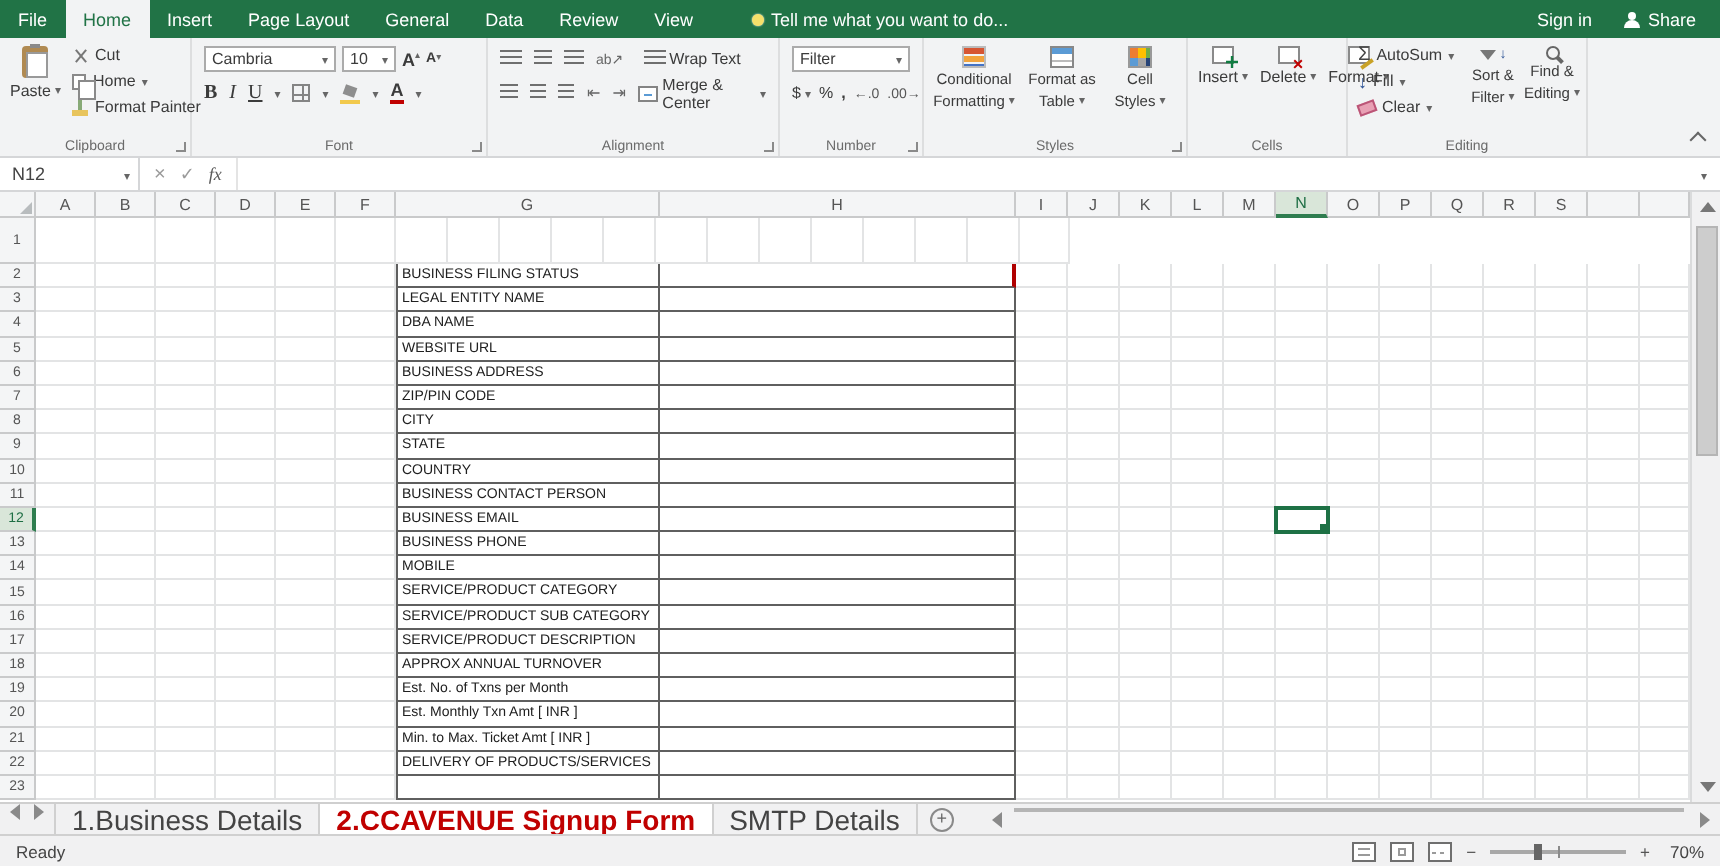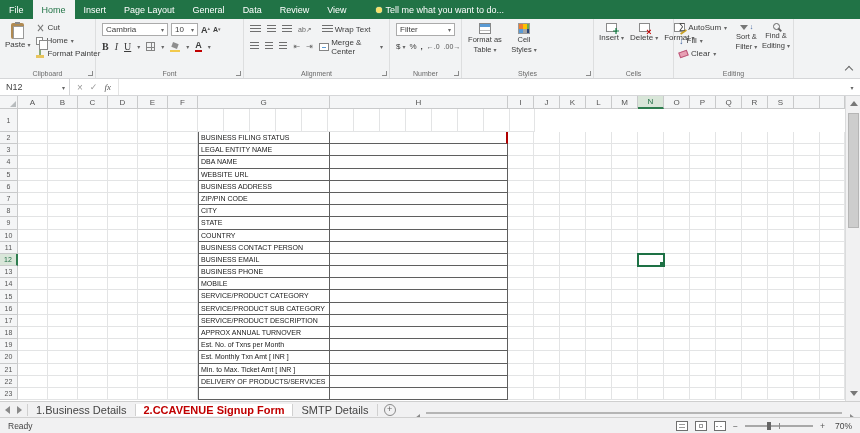--- a/index.html
+++ b/index.html
@@ -145,21 +145,21 @@
 
   
   .vscroll { position:absolute; top:96px; right:0; width:15px; height:305px; background:#F1F1F2; border-left:1px solid #DADBDC; }
   .vs-up,.vs-dn { position:absolute; left:4px; width:0; height:0; border-left:4px solid transparent; border-right:4px solid transparent; }
   .vs-up { top:5px; border-bottom:5px solid #777; }
   .vs-dn { bottom:5px; border-top:5px solid #777; }
   .vs-thumb { position:absolute; left:2px; top:17px; width:11px; height:115px; background:#CDCDCD; border:1px solid #B5B5B5; }
 
   
   .tabsrow { position:absolute; top:401px; left:0; right:0; height:16px; background:#F1F1F2;
-    border-top:1px solid #CFCFCF; display:flex; align-items:center; font-size:11px; color:#444; }
+    border-top:1px solid #CFCFCF; display:flex; align-items:flex-start; font-size:14px; color:#444; }
   .navbtns { display:flex; align-items:center; gap:7px; padding:0 5px; }
   .tri-l { width:0; height:0; border-top:4px solid transparent; border-bottom:4px solid transparent; border-right:5px solid #8a8a8a; }
   .tri-r { width:0; height:0; border-top:4px solid transparent; border-bottom:4px solid transparent; border-left:5px solid #8a8a8a; }
   #sheettabs { display:flex; }
   .stab { padding:0 8px; display:flex; align-items:center; border-right:1px solid #D0D0D0; white-space:nowrap; }
   .stab:first-child { border-left:1px solid #D0D0D0; }
   .stab.active { background:#fff; font-weight:bold; }
   .addsheet { width:12px; height:12px; margin:2px 6px; border:1px solid #8a8a8a; border-radius:50%;
     display:flex; align-items:center; justify-content:center; color:#666; font-size:9px; line-height:1; align-self:center; }
   .addsheet::after { content:"+"; }
@@ -195,20 +195,27 @@
         <div class="rtab">Insert</div>
         <div class="rtab">Page Layout</div>
         <div class="rtab">General</div>
         <div class="rtab">Data</div>
         <div class="rtab">Review</div>
         <div class="rtab">View</div>
       </div>
     <div class="tellme">
       <span class="bulb"></span>
       <span>Tell me what you want to do...</span>
+    </div>
+    <div class="tabbar-right">
+      <span>Sign in</span>
+      <span class="share-wrap">
+        <span class="person"></span>
+        <span>Share</span>
+      </span>
     </div>
   </div>
 
   <div class="ribbon">
 
     <div class="rgroup" style="width:96px">
       <div class="bigbtn">
         <span class="icon-paste"></span>
         <span class="lblline">
             <span>Paste</span>
@@ -309,20 +316,28 @@
           <span style="font-weight:bold">,</span>
           <span class="dec1"></span>
           <span class="dec2"></span>
         </div>
       </div>
       <span class="glabel">Number</span>
       <span class="launcher"></span>
     </div>
 
     <div class="rgroup" style="width:132px">
+      <div class="bigbtn twoline" style="width:46px">
+        <span class="icon-cf"></span>
+        <span>Conditional</span>
+        <span class="lblline">
+            <span>Formatting</span>
+            <span class="da"></span>
+          </span>
+      </div>
       <div class="bigbtn twoline" style="width:42px">
         <span class="icon-fat"></span>
         <span>Format as</span>
         <span class="lblline">
             <span>Table</span>
             <span class="da"></span>
           </span>
       </div>
       <div class="bigbtn twoline" style="width:36px">
         <span class="icon-cs"></span>

